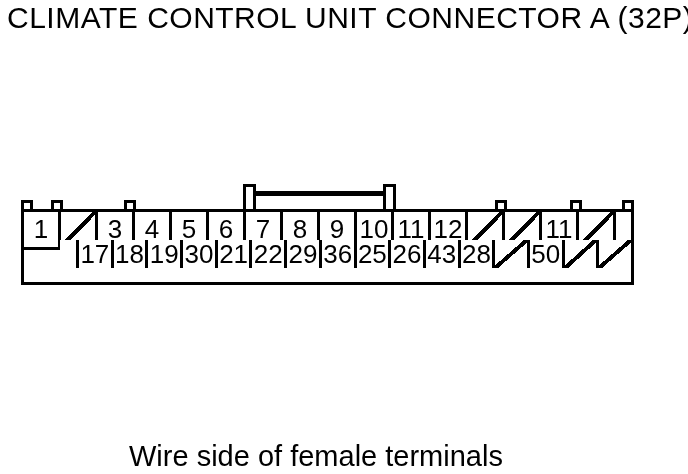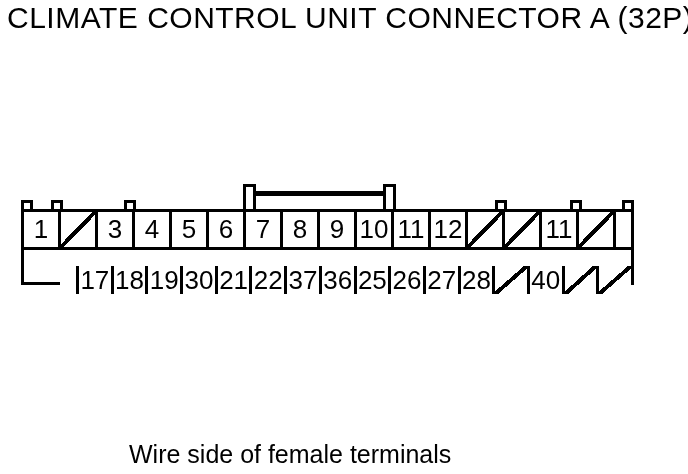--- a/index.html
+++ b/index.html
@@ -18,21 +18,21 @@
     top: 1px;
     font-size: 30px;
     letter-spacing: 0.5px;
     white-space: nowrap;
     color: #000;
   }
   .caption {
     position: absolute;
     left: 129px;
     top: 440px;
-    font-size: 25px;
+    font-size: 29px;
     white-space: nowrap;
     color: #000;
   }
   .connector {
     position: absolute;
     left: 21px;
     top: 184px;
     width: 613px;
     height: 101px;
   }
@@ -95,21 +95,21 @@
     right: 0;
     display: flex;
     box-sizing: border-box;
   }
   .row-top {
     top: 0;
     height: 38px;
     border-bottom: 3px solid #000;
   }
   .row-bottom {
-    top: 54px;
+    top: 28px;
     height: 28px;
     margin-left: 36px;
   }
   .cell {
     flex: 1 1 0;
     box-sizing: border-box;
     border-right: 3px solid #000;
     display: flex;
     align-items: center;
     justify-content: center;
@@ -174,28 +174,28 @@
           <div class="blank end-blank"></div>
         </div>
       <div class="row row-bottom">
           <div class="blank lead-blank"></div>
           <div class="cell">17</div>
           <div class="cell">18</div>
           <div class="cell">19</div>
           <div class="cell">30</div>
           <div class="cell">21</div>
           <div class="cell">22</div>
-          <div class="cell">37</div>
+          <div class="cell">29</div>
           <div class="cell">36</div>
           <div class="cell">25</div>
           <div class="cell">26</div>
-          <div class="cell">27</div>
+          <div class="cell">43</div>
           <div class="cell">28</div>
           <div class="cell hatched"></div>
-          <div class="cell">40</div>
+          <div class="cell">50</div>
           <div class="cell hatched"></div>
           <div class="cell hatched"></div>
         </div>
     </div>
   </div>
 
   <div class="caption">Wire side of female terminals</div>
 
 </div>
 

